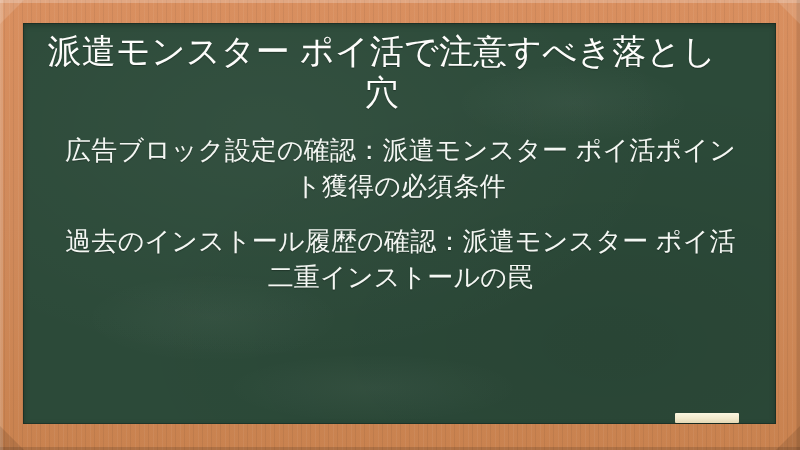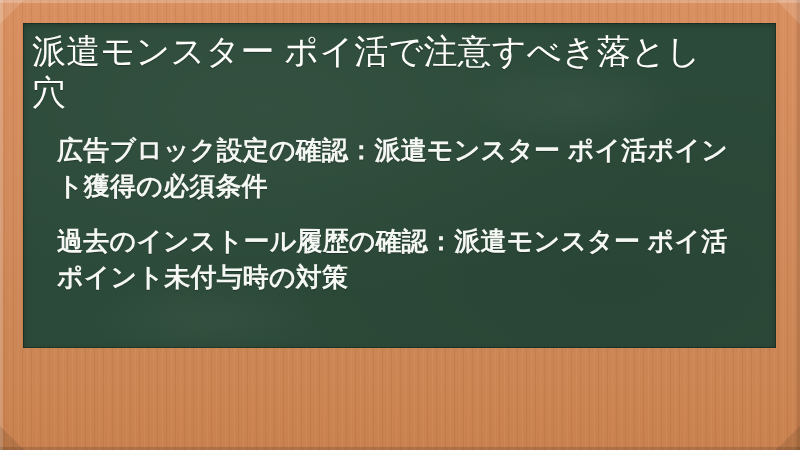--- a/index.html
+++ b/index.html
@@ -81,30 +81,31 @@
     position: absolute; right: 0; top: 0; width: 3px; height: 450px;
     background: rgba(0,0,0,0.10);
   }
 
   
   .board {
     position: absolute;
     left: 23px;
     top: 23px;
     width: 753px;
-    height: 325px;
+    height: 401px;
     box-sizing: border-box;
     background:
       radial-gradient(ellipse at 32% 26%, rgba(255,255,255,0.035) 0%, rgba(255,255,255,0) 58%),
       radial-gradient(ellipse at 78% 80%, rgba(0,0,0,0.07) 0%, rgba(0,0,0,0) 60%),
       #2c4a39;
     box-shadow:
       inset 0 0 0 1px rgba(0,0,0,0.22),
       inset 0 2px 6px rgba(0,0,0,0.28);
     overflow: hidden;
+    text-align: center;
   }
 
   
   .smudge {
     position: absolute;
     border-radius: 50%;
     pointer-events: none;
     background: radial-gradient(ellipse at center, rgba(222,232,224,0.045) 0%, rgba(222,232,224,0) 70%);
   }
   .smudge-a { left: 60px;  top: 250px; width: 260px; height: 90px; }
@@ -136,21 +137,21 @@
   .item-list {
     list-style: none;
     margin: 19px 0 0 0;
     padding: 0;
   }
 
   .item {
     color: #f4f7f3;
     font-size: 26px;
     line-height: 36px;
-    font-weight: 700;
+    font-weight: 400;
     letter-spacing: 0.2px;
     text-shadow: 0 1px 1px rgba(0,0,0,0.28);
     padding-left: 25px;
     max-width: 688px;
     margin-bottom: 19px;
   }
   .item:last-child { margin-bottom: 0; }
 
   
   .chalk-stick {
@@ -183,21 +184,21 @@
     <div class="smudge smudge-a"></div>
     <div class="smudge smudge-b"></div>
     <div class="smudge smudge-c"></div>
 
     <div class="board-inner">
 
       <h1 class="title">派遣モンスター ポイ活で注意すべき落とし穴</h1>
 
       <ul class="item-list">
         <li class="item">広告ブロック設定の確認：派遣モンスター ポイ活ポイント獲得の必須条件</li>
-        <li class="item">過去のインストール履歴の確認：派遣モンスター ポイ活ポイント未付与時の対策</li>
+        <li class="item">過去のインストール履歴の確認：派遣モンスター ポイ活二重インストールの罠</li>
       </ul>
 
     </div>
 
     <div class="chalk-stick"></div>
 
   </div>
 </div>
 
 </body></html>

